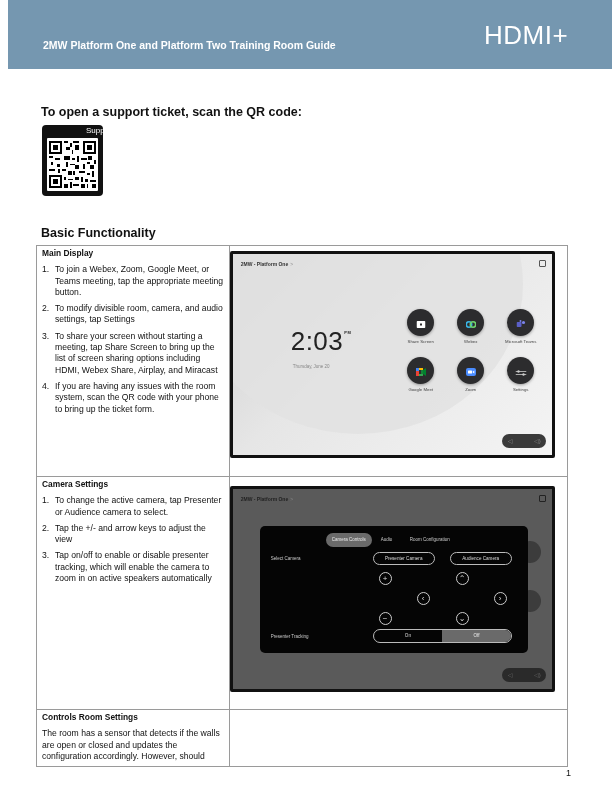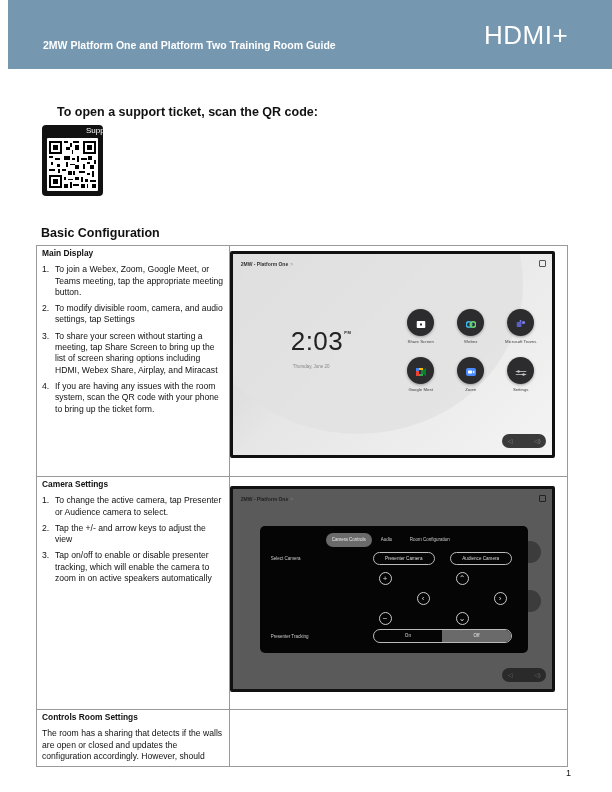--- a/index.html
+++ b/index.html
@@ -3,21 +3,21 @@
   <meta charset="utf-8">
   <style>
     * { box-sizing: border-box; margin: 0; padding: 0; }
     html, body { width: 612px; height: 792px; background: #ffffff; overflow: hidden; }
     body { position: relative; font-family: "Liberation Sans", sans-serif; color: #111; }
 
     .header-band { position: absolute; left: 0; top: 0; width: 612px; height: 69px; background: #7597b0; margin-left: 8px; }
     .header-title { position: absolute; left: 35px; top: 39px; font-size: 10.5px; font-weight: bold; color: #ffffff; }
     .brand-logo { position: absolute; left: 476px; top: 20px; font-size: 26px; color: #ffffff; letter-spacing: 0.5px; font-weight: normal; }
 
-    .qr-heading { position: absolute; left: 57px; top: 105px; font-size: 12.5px; font-weight: bold; }
+    .qr-heading { position: absolute; left: 41px; top: 105px; font-size: 12.5px; font-weight: bold; }
     .qr-card { position: absolute; left: 42px; top: 125px; width: 61px; height: 71px; background: #111; border-radius: 4px; }
     .qr-card-label { position: absolute; left: 0; top: 1px; width: 61px; text-align: center; font-size: 8px; color: #fff; padding-left: 44px; }
     .qr-code { position: absolute; left: 5px; top: 13px; width: 51px; height: 53px; background: #fff; border-radius: 1px; padding: 2px; }
     .qr-code svg { width: 100%; height: 100%; display: block; }
 
     .section-heading { position: absolute; left: 41px; top: 226px; font-size: 12.5px; font-weight: bold; }
 
     table.guide { position: absolute; left: 36px; top: 245px; width: 532px; border-collapse: collapse; }
     table.guide td { border: 1px solid #9a9a9a; vertical-align: top; }
     td.text-cell { width: 194px; padding: 2px 4px 4px 5px; font-size: 8.6px; line-height: 11.3px; }
@@ -128,21 +128,21 @@
           <rect x="11" y="22" width="1" height="3"></rect>
           <rect x="13" y="23" width="3" height="1"></rect>
           <rect x="17" y="23" width="2" height="2"></rect>
           <rect x="20" y="23" width="1" height="2"></rect>
           <rect x="23" y="23" width="2" height="2"></rect>
       </g>
     </svg>
   </div>
 </div>
 
-<div class="section-heading">Basic Configuration</div>
+<div class="section-heading">Basic Functionality</div>
 
 <table class="guide">
   <tbody>
       <tr style="height:231px;">
     <td class="text-cell">
       <div class="row-title">Main Display</div>
       <ol class="steps">
         <li><span class="num">1.</span><span>To join a Webex, Zoom, Google Meet, or Teams meeting, tap the appropriate meeting button.</span></li>
         <li><span class="num">2.</span><span>To modify divisible room, camera, and audio settings, tap Settings</span></li>
         <li><span class="num">3.</span><span>To share your screen without starting a meeting, tap Share Screen to bring up the list of screen sharing options including HDMI, Webex Share, Airplay, and Miracast</span></li>
@@ -269,20 +269,20 @@
           <span style="left:6px;">◁</span>
           <span style="right:5px;">◁)</span>
         </div>
       </div>
     </td>
   </tr>
 
   <tr style="height:56px;">
     <td class="text-cell">
       <div class="row-title">Controls Room Settings</div>
-      <div class="para">The room has a sharing that detects if the walls are open or closed and updates the configuration accordingly. However, should</div>
+      <div class="para">The room has a sensor that detects if the walls are open or closed and updates the configuration accordingly. However, should</div>
     </td>
     <td class="img-cell"></td>
   </tr>
 </tbody>
   </table>
 
 <div class="page-number">1</div>
 
 </body></html>

